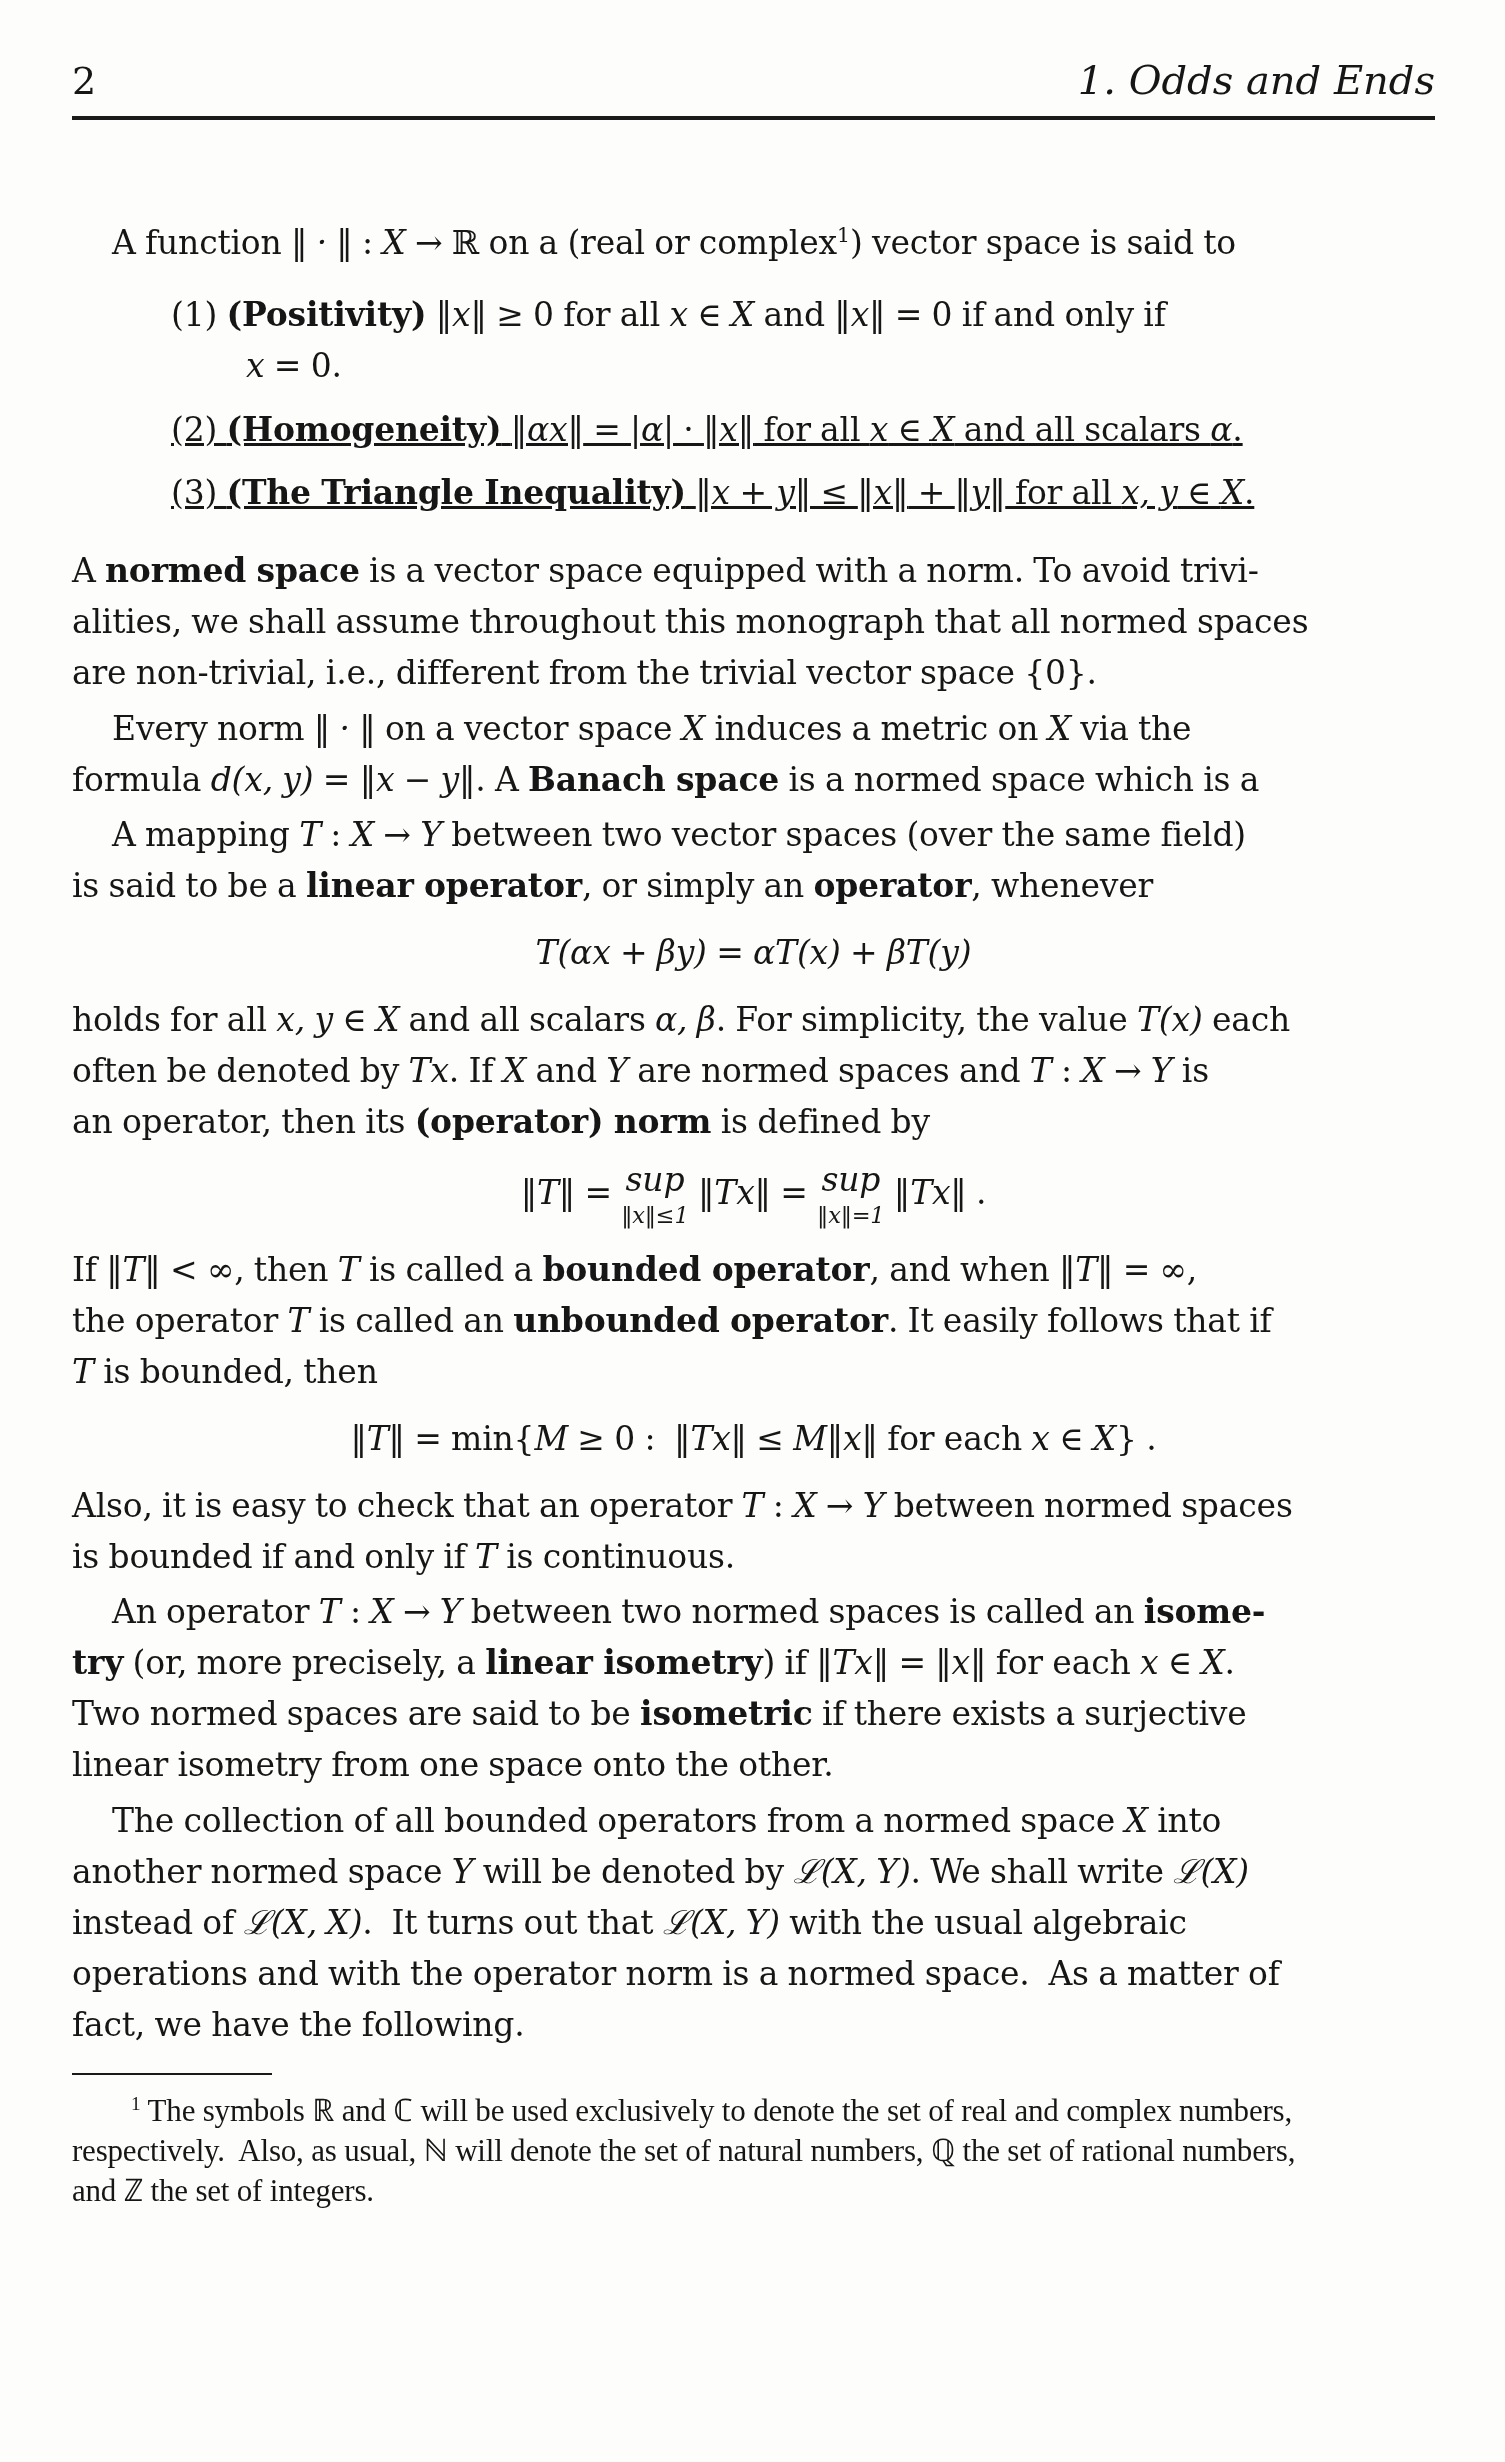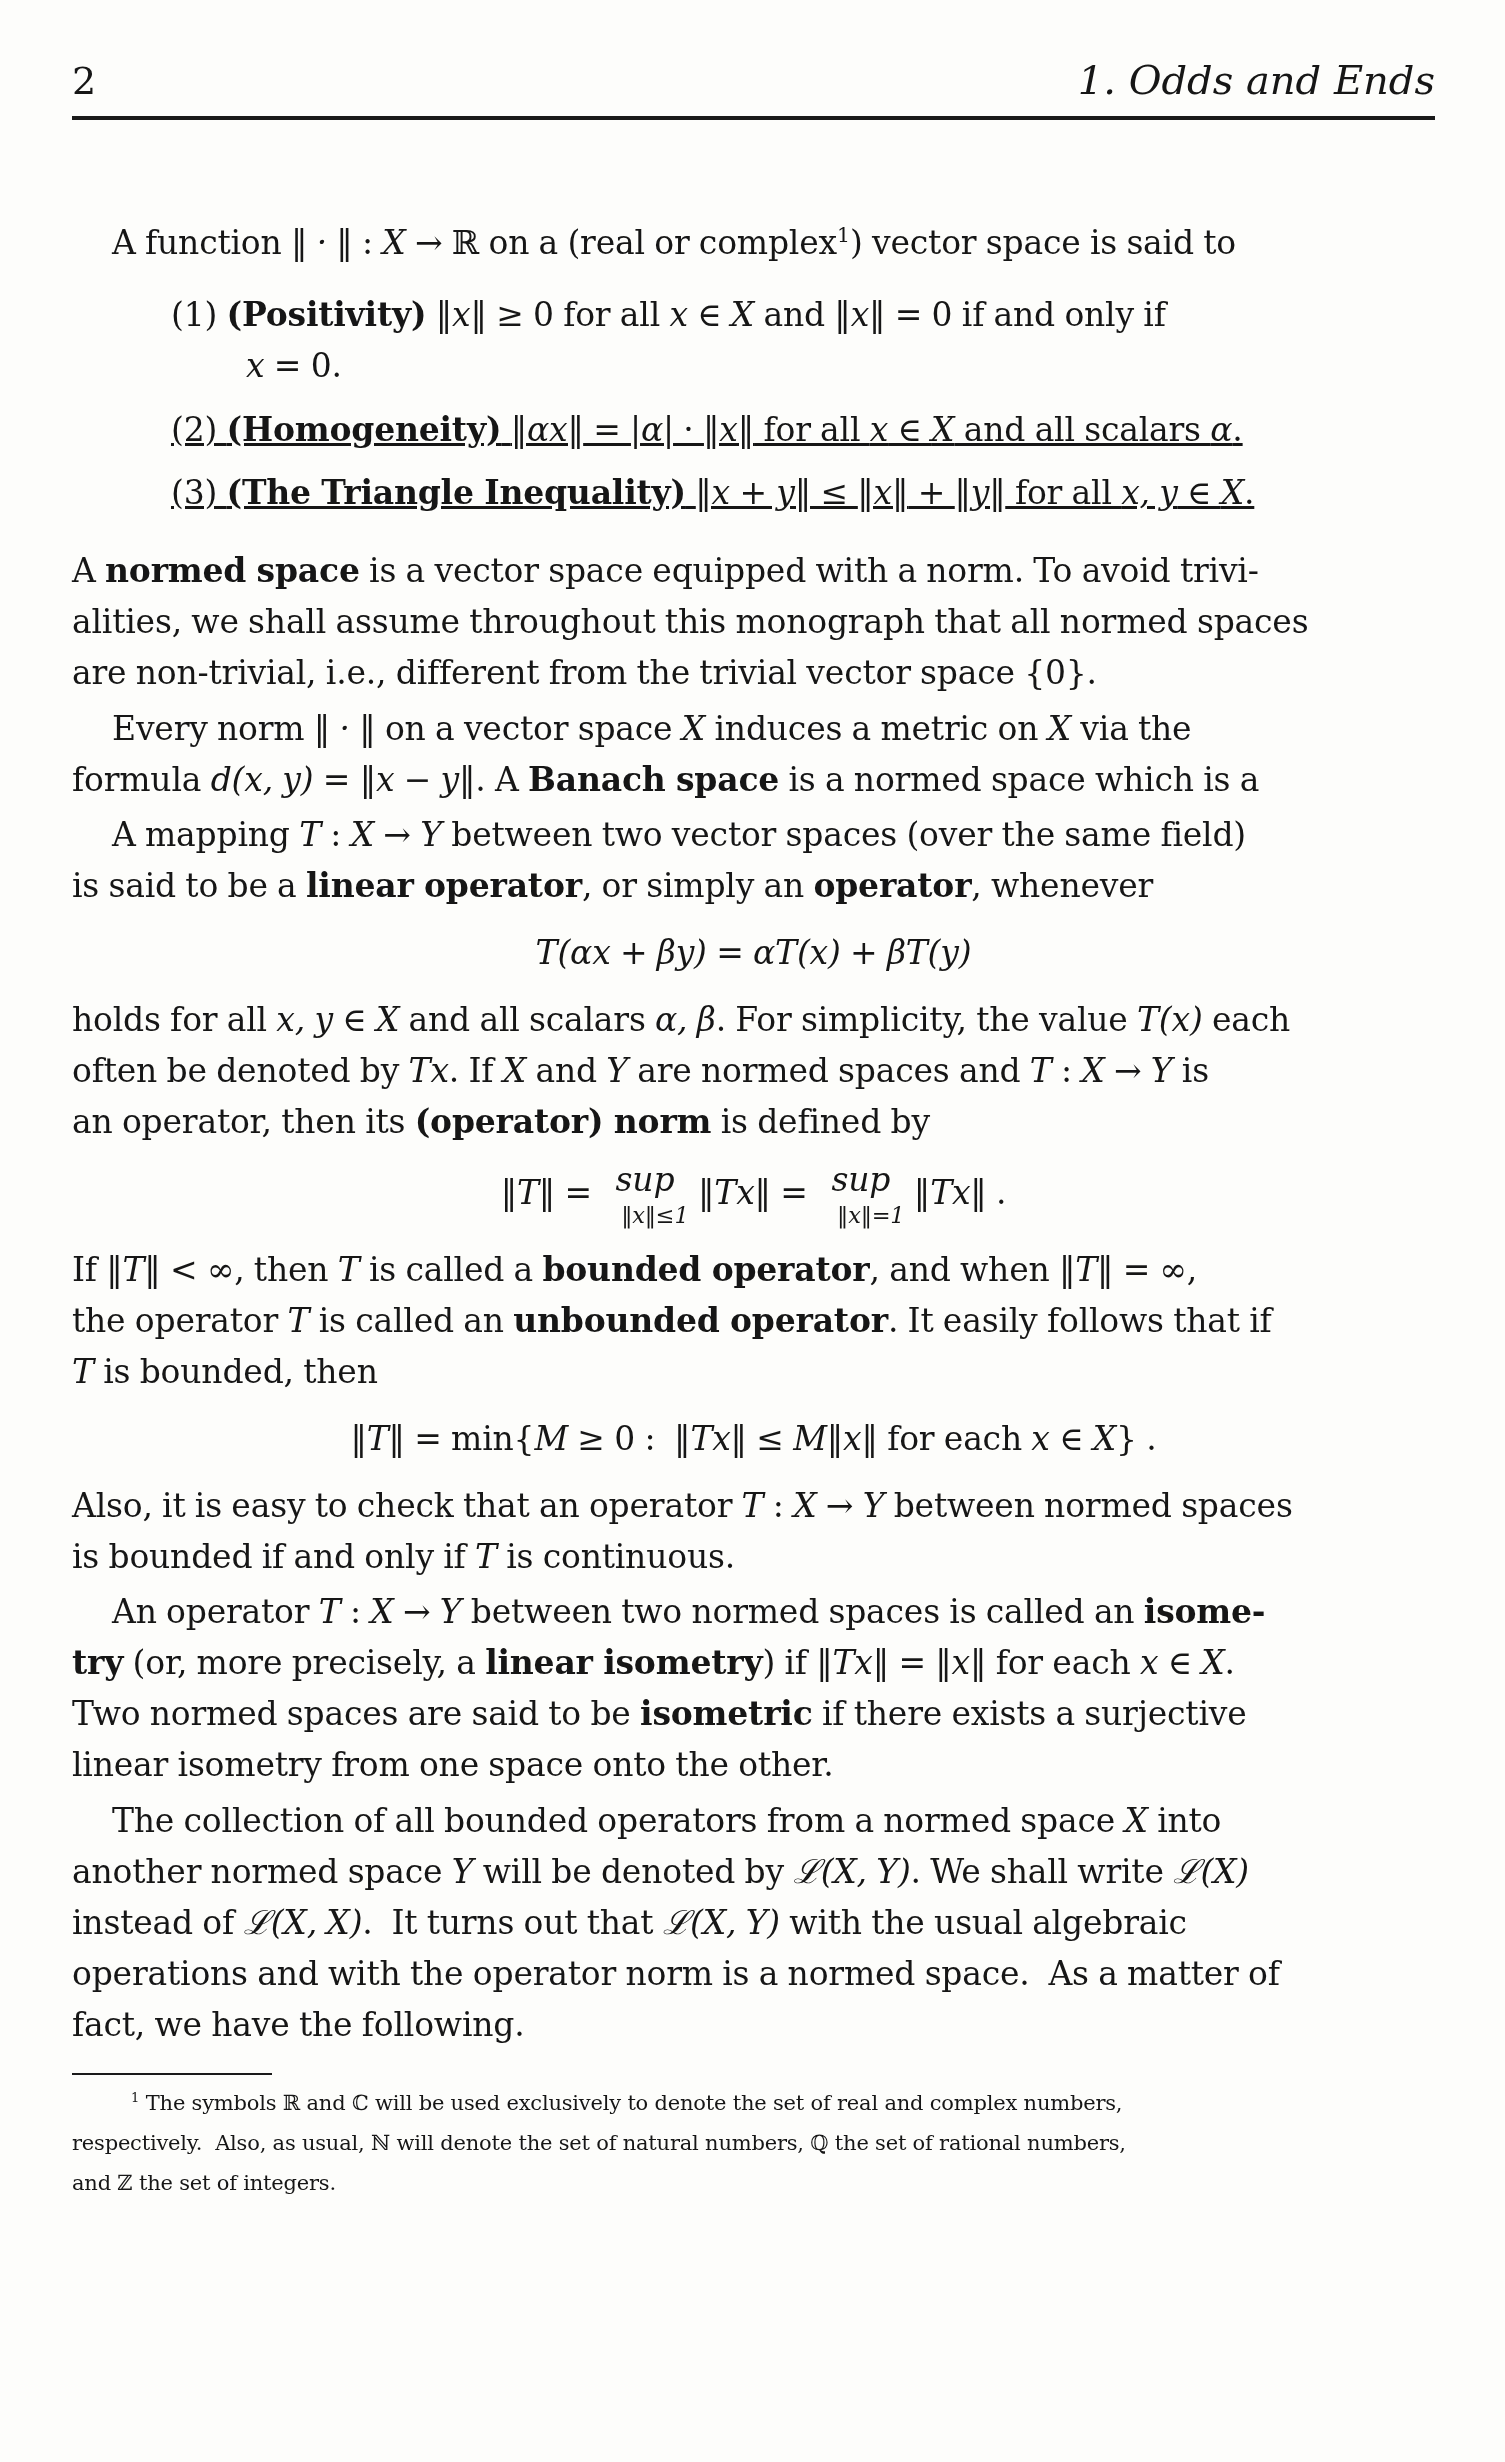--- a/index.html
+++ b/index.html
@@ -70,33 +70,33 @@
     text-align: center;
     vertical-align: middle;
     line-height: 1.05;
   }
   .stack .main { display: block; font-style: italic; }
   .stack .under {
     display: block;
     font-size: 22.5px;
     font-style: italic;
     margin-top: 6.3px;
-    margin-left: 20px;
   }
   .footnote-rule {
     border: none;
     border-top: 2.7px solid #1a1a1a;
     width: 200px;
     margin: 23.4px 0 0 0;
   }
   .footnote {
-    margin-top: 8px;
-    font-size: 21px;
+    margin-top: 16px;
+    font-size: 31px;
     line-height: 40px;
     letter-spacing: -0.2px;
+    font-family: Liberation Serif, serif;
   }
   .footnote .line { height: 40px; }
   .footnote .line.first { text-indent: 59px; }
 </style>
 </head>
 <body>
 
 <div class="page">
   <div class="header">
     <span class="page-number">2</span>

